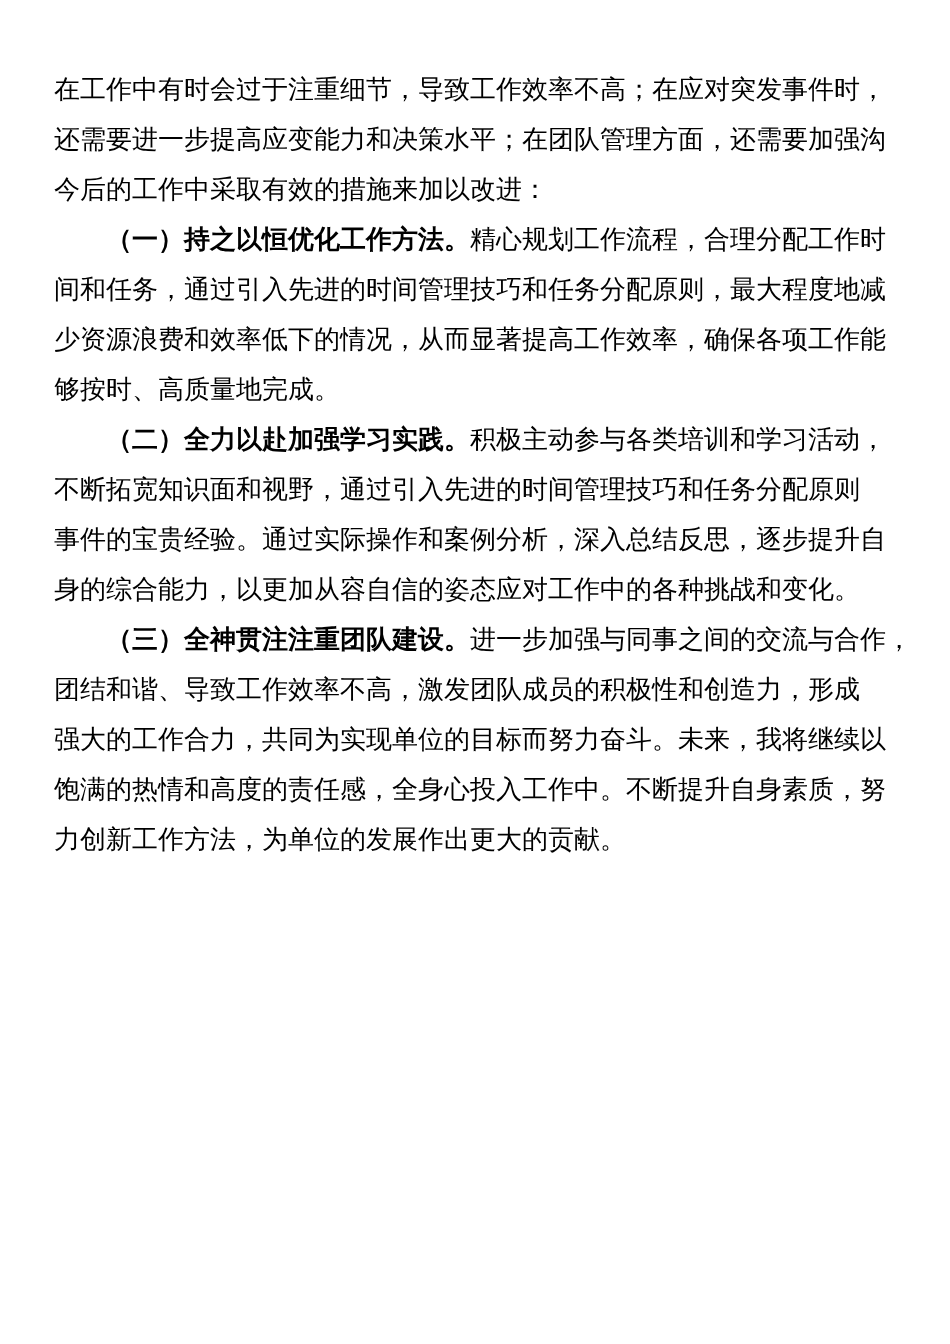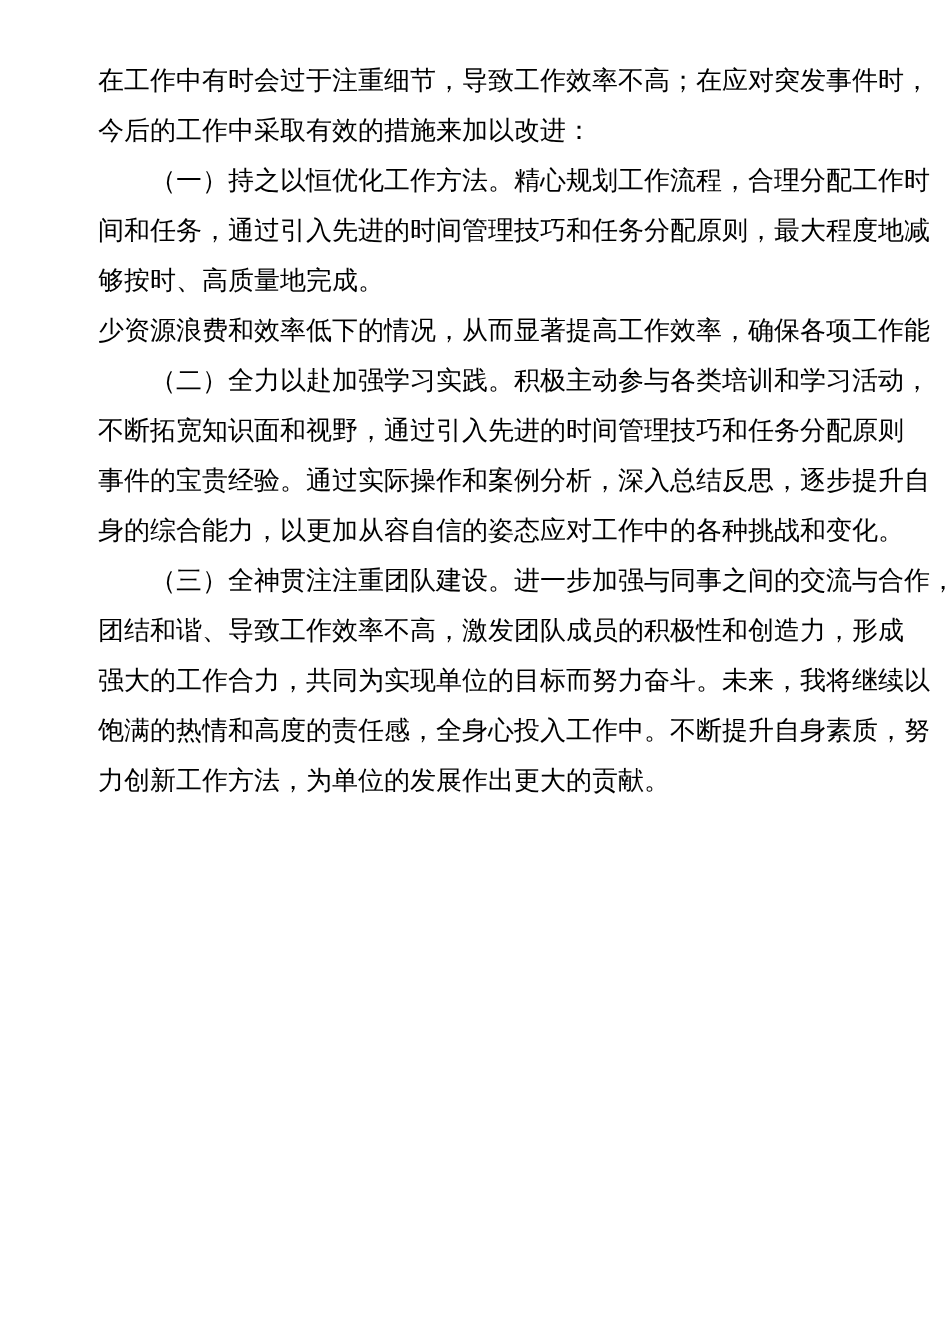--- a/index.html
+++ b/index.html
@@ -12,58 +12,58 @@
     width: 950px;
     height: 1344px;
     background: #ffffff;
     overflow: hidden;
     font-family: "Liberation Sans", "DejaVu Sans", sans-serif;
     color: #000000;
   }
   .content {
     position: absolute;
     left: 54px;
-    top: 55px;
+    top: 64px;
     width: 834px;
-    margin-left: 44px;
   }
   .para {
     margin: 0;
     padding: 0;
   }
   .line {
     height: 50px;
     line-height: 50px;
     font-size: 26px;
     white-space: nowrap;
     letter-spacing: 0;
   }
   .line.indent {
     padding-left: 52px;
   }
   .lead {
-    font-weight: normal;
+    font-weight: bold;
   }
 </style>
 </head>
 <body>
 
 <div class="page">
   <div class="content">
 
     <div class="para">
       <div class="line"><span class="lead"></span><span>在工作中有时会过于注重细节，导致工作效率不高；在应对突发事件时，</span></div>
+      <div class="line">还需要进一步提高应变能力和决策水平；在团队管理方面，还需要加强沟</div>
       <div class="line">今后的工作中采取有效的措施来加以改进：</div>
     </div>
 
     <div class="para">
       <div class="line indent"><span class="lead">（一）持之以恒优化工作方法。</span><span>精心规划工作流程，合理分配工作时</span></div>
       <div class="line">间和任务，通过引入先进的时间管理技巧和任务分配原则，最大程度地减</div>
+      <div class="line">少资源浪费和效率低下的情况，从而显著提高工作效率，确保各项工作能</div>
       <div class="line">够按时、高质量地完成。</div>
-      <div class="line">少资源浪费和效率低下的情况，从而显著提高工作效率，确保各项工作能</div>
     </div>
 
     <div class="para">
       <div class="line indent"><span class="lead">（二）全力以赴加强学习实践。</span><span>积极主动参与各类培训和学习活动，</span></div>
       <div class="line">不断拓宽知识面和视野，通过引入先进的时间管理技巧和任务分配原则</div>
       <div class="line">事件的宝贵经验。通过实际操作和案例分析，深入总结反思，逐步提升自</div>
       <div class="line">身的综合能力，以更加从容自信的姿态应对工作中的各种挑战和变化。</div>
     </div>
 
     <div class="para">

